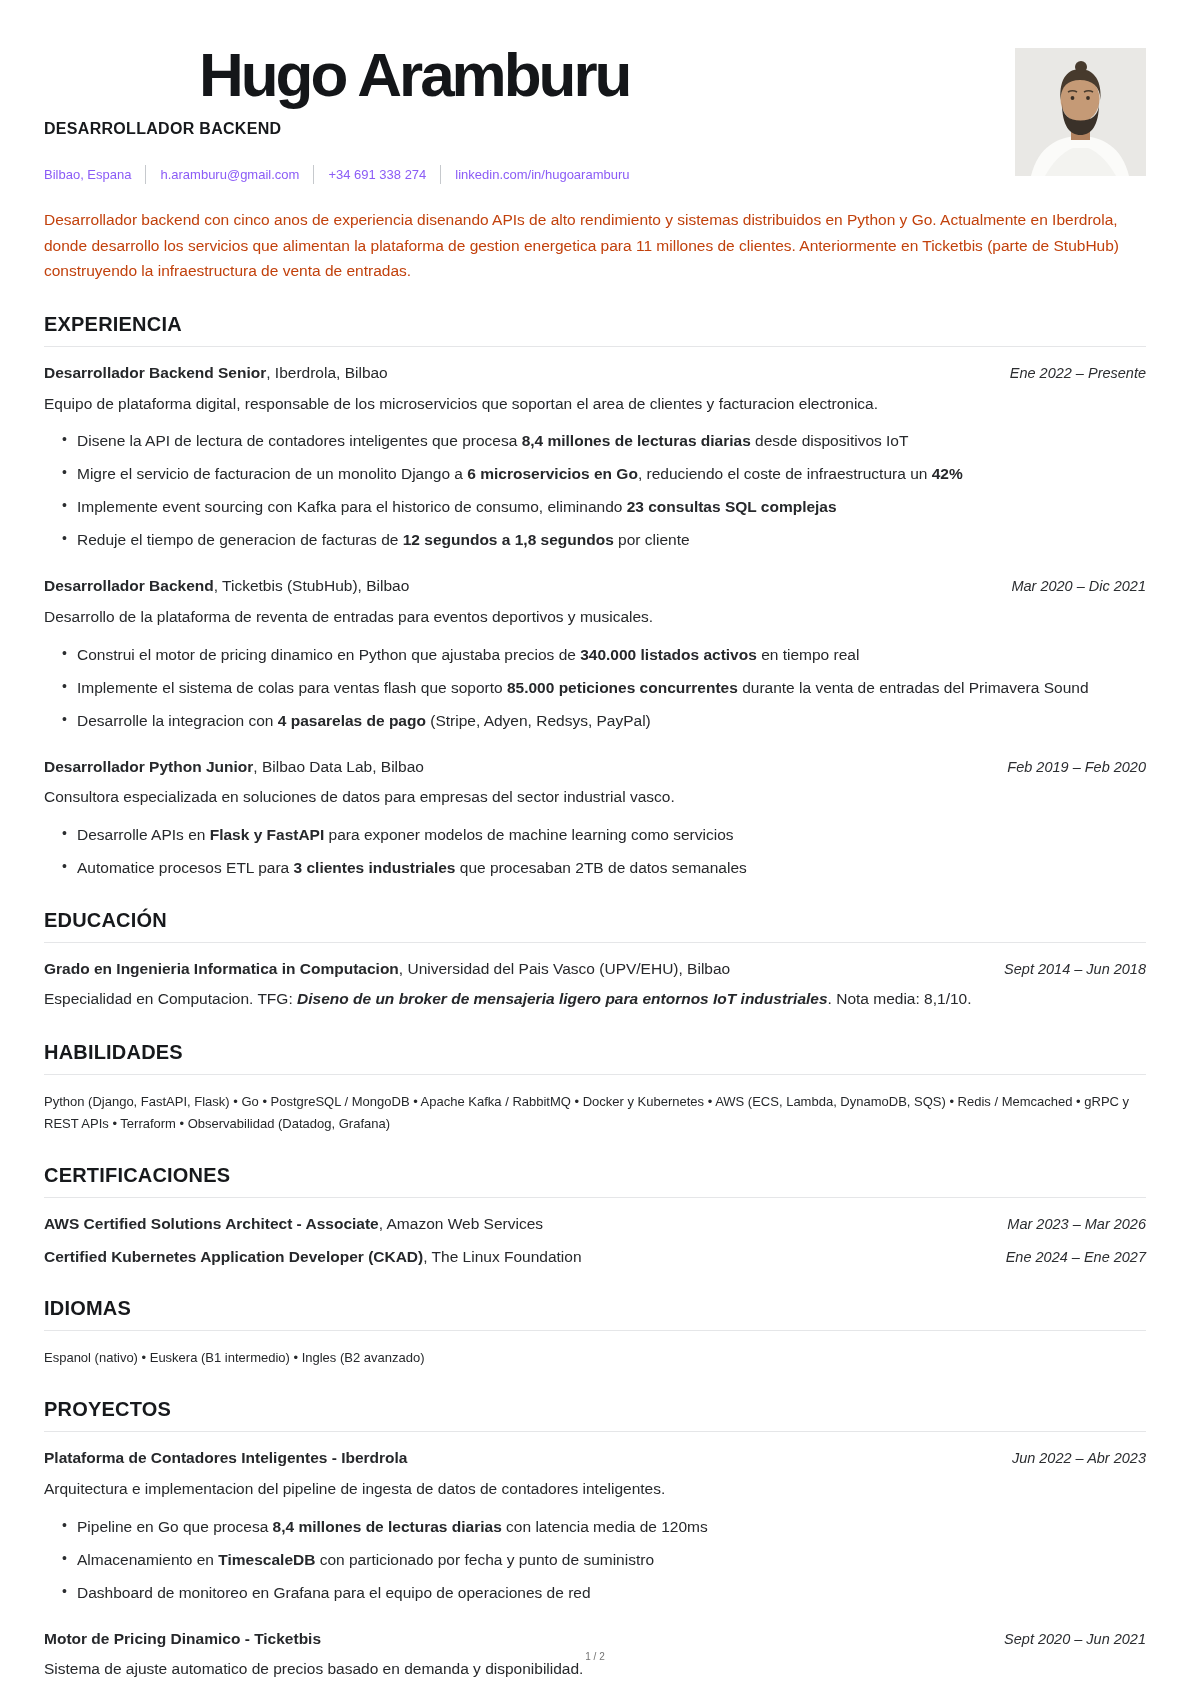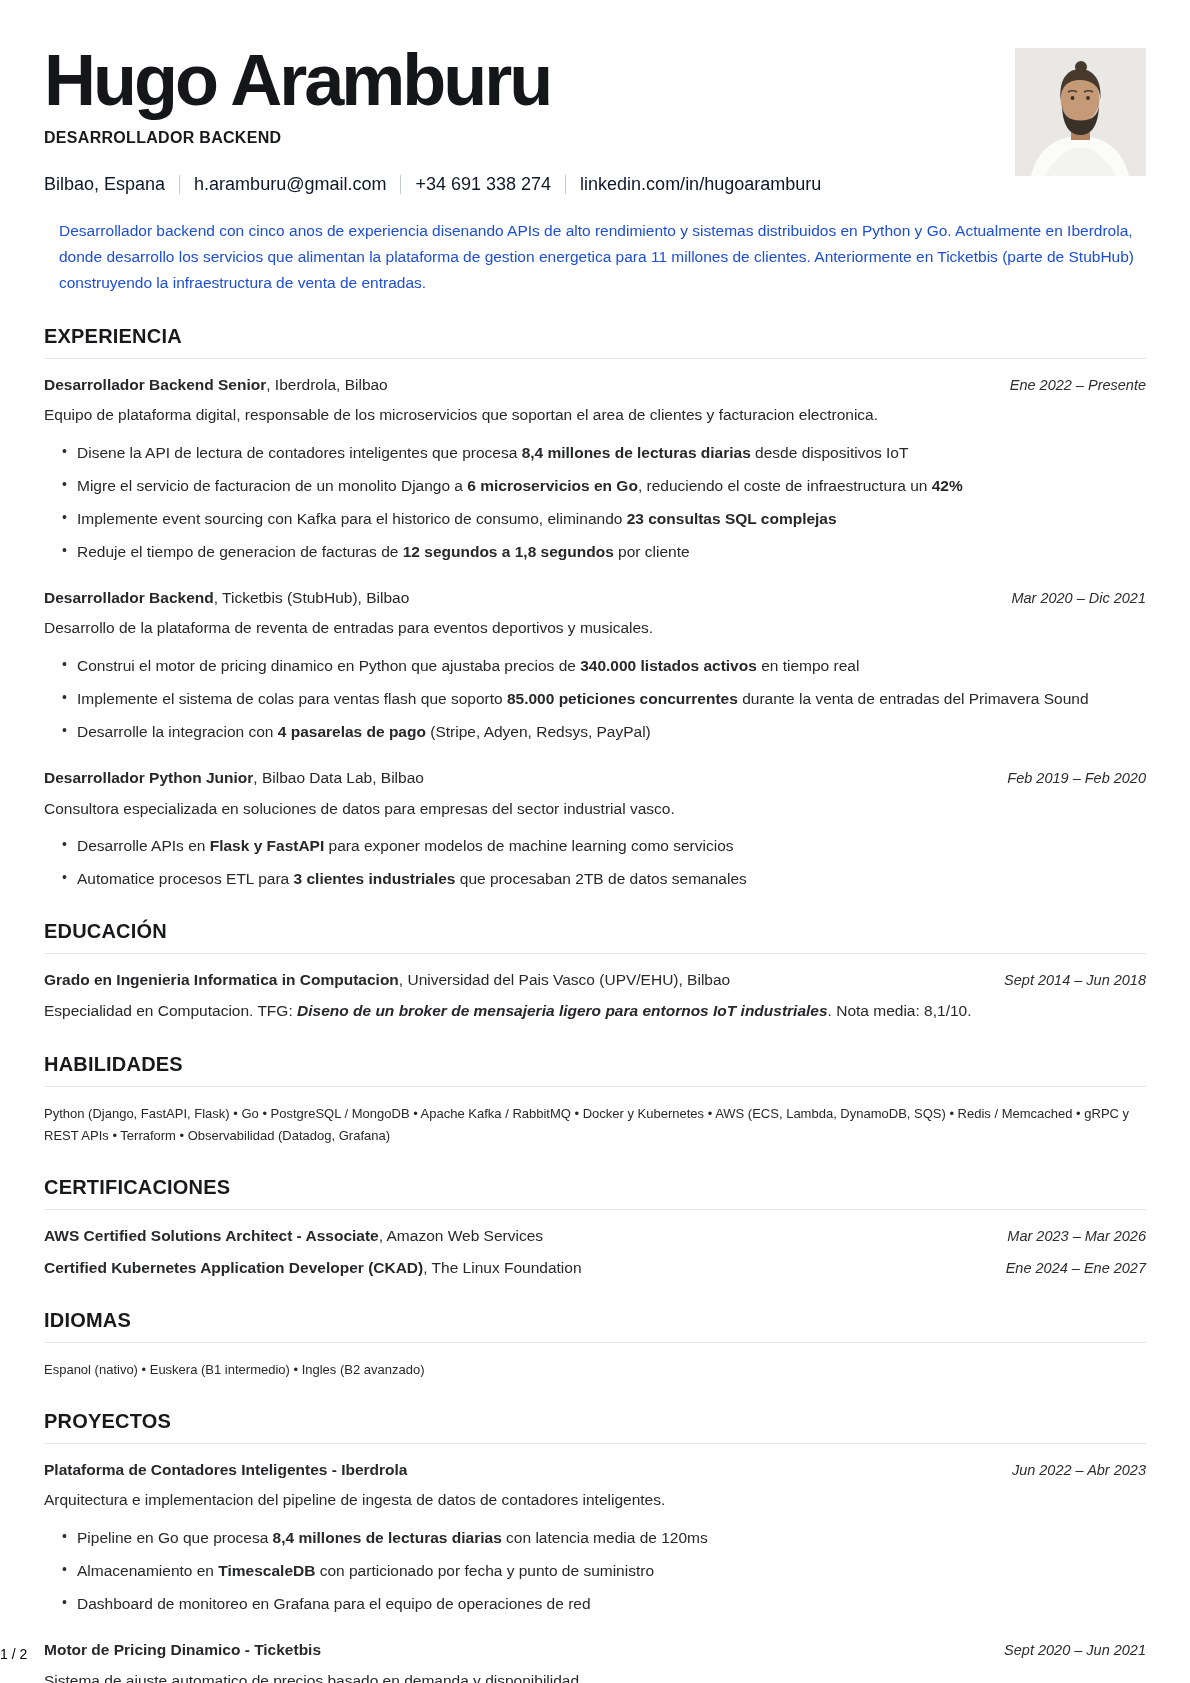--- a/index.html
+++ b/index.html
@@ -10,40 +10,40 @@
     font-family: "Liberation Sans", sans-serif;
     color: #26282b;
     position: relative;
     overflow: hidden;
   }
   .page { padding: 46px 44px 0 44px; }
 
   
   .hdr { display: flex; justify-content: space-between; align-items: flex-start; }
   .name {
-    margin: 0; font-size: 72px; line-height: 0.95; font-weight: bold;
-    letter-spacing: -3px; color: #141619;
+    margin: 0; font-size: 62px; line-height: 0.95; font-weight: bold;
+    letter-spacing: -3px; color: #141619; text-align: right;
   }
   .role {
     margin-top: 15px; font-size: 16px; font-weight: bold;
     letter-spacing: 0.3px; color: #17191c;
   }
   .photo {
     width: 131px; height: 128px; margin-top: 2px; flex: 0 0 auto;
     background: #e9e8e5; overflow: hidden;
   }
   .contact {
     margin-top: 27px; display: flex; align-items: center;
-    font-size: 18px; color: #0f172a; text-align: right;
+    font-size: 13px; color: #8b5cf6; text-align: right;
   }
   .contact .sep {
     width: 1px; height: 19px; background: #c6c9cd; margin: 0 14px;
   }
   .summary {
-    margin: 23px 0 0 15px; font-size: 15.5px; line-height: 1.66; color: #1d4ed8;
+    margin: 23px 0 0 0; font-size: 15.5px; line-height: 1.66; color: #c2410c;
   }
 
   
   section { margin-top: 29px; }
   h2 {
     margin: 0; font-size: 20px; font-weight: bold; color: #17191c;
     letter-spacing: 0.2px; padding-bottom: 10px;
     border-bottom: 1px solid #e5e6e8;
   }
   .entry { margin-top: 15px; }
@@ -63,21 +63,21 @@
     color: #2b2d30; font-size: 14px;
   }
   .inline-text { margin: 16px 0 0 0; font-size: 13px; line-height: 1.7; }
 
   .b { font-weight: bold; }
   .i { font-style: italic; font-weight: bold; }
 
   
   .footer {
     position: absolute; left: 0; bottom: 21px; width: 100%;
-    text-align: left; font-size: 14px; color: #000000;
+    text-align: center; font-size: 10px; color: #737373;
   }
 </style>
 </head>
 <body>
 
 <div class="page">
 
   <header class="hdr">
     <div>
       <h1 class="name">Hugo Aramburu</h1>

